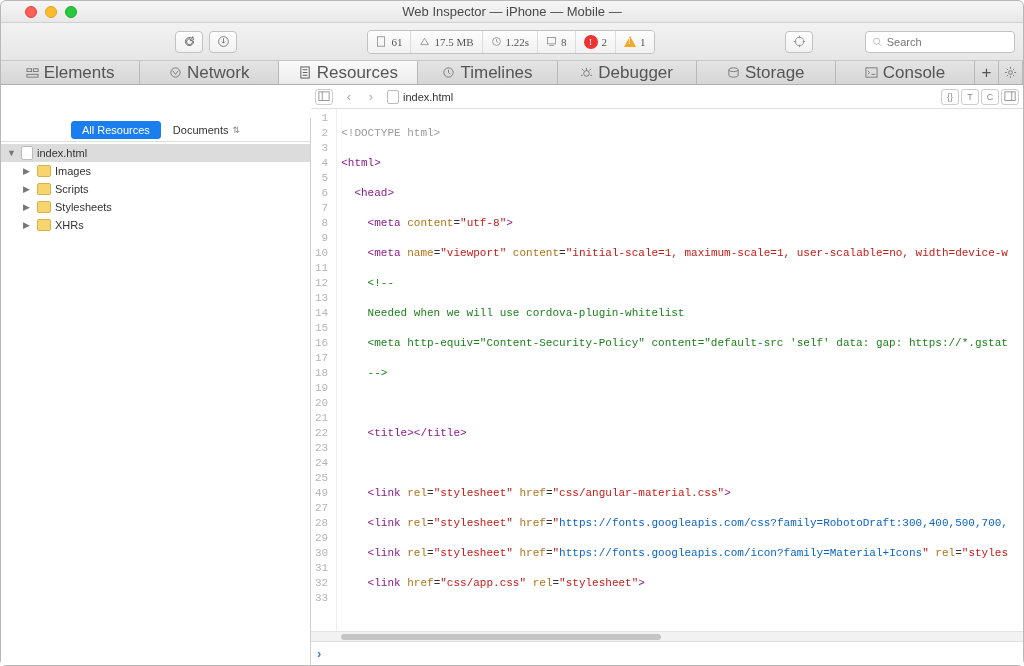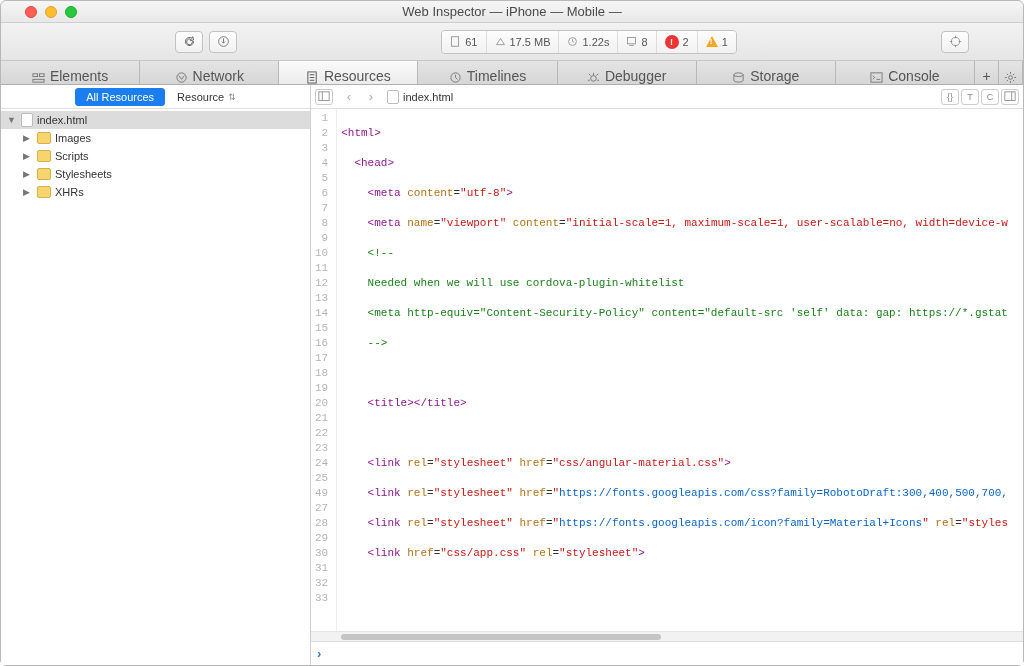--- a/index.html
+++ b/index.html
@@ -12,40 +12,40 @@
 .dot.red { background: #ff5f56; border: 1px solid #e0443e; }
 .dot.yellow { background: #ffbd2e; border: 1px solid #dea123; }
 .dot.green { background: #27c93f; border: 1px solid #1aab29; }
 .title { position: absolute; left: 0; right: 0; text-align: center; font-size: 13px; color: #4a4a4a; pointer-events: none; }
 
 .toolbar { height: 38px; display: flex; align-items: center; padding: 0 8px; gap: 6px; background: linear-gradient(#f2f2f2, #e6e6e6); border-bottom: 1px solid #c7c7c7; }
 .tbtn { height: 22px; min-width: 28px; padding: 0 6px; border: 1px solid #c2c2c2; border-radius: 4px; background: linear-gradient(#fdfdfd,#f1f1f1); display: inline-flex; align-items: center; justify-content: center; font-size: 11px; color: #555; cursor: pointer; gap: 4px; }
 .tbtn svg { width: 13px; height: 13px; }
 .tgroup { display: flex; gap: 6px; }
 .spacer { flex: 1; }
-.stats { display: flex; gap: 0; border: 1px solid #c2c2c2; border-radius: 4px; overflow: hidden; }
+.stats { display: flex; gap: 0; border: 1px solid #c2c2c2; border-radius: 4px; overflow: hidden; font-family: Liberation Serif, serif; }
 .stat { height: 22px; padding: 0 8px; display: flex; align-items: center; gap: 4px; background: linear-gradient(#fdfdfd,#f1f1f1); border-right: 1px solid #dcdcdc; font-size: 11px; color: #555; }
 .stat:last-child { border-right: none; }
 .stat svg { width: 11px; height: 11px; }
 .badge { width: 14px; height: 14px; border-radius: 50%; display: inline-flex; align-items: center; justify-content: center; font-size: 9px; font-weight: bold; color: #fff; }
 .badge.err { background: #e33; }
 .badge.warn { width: 0; height: 0; border-left: 6px solid transparent; border-right: 6px solid transparent; border-bottom: 11px solid #f5a623; position: relative; border-radius: 0;}
 .badge.warn::after { content: "!"; position: absolute; top: 1px; left: -2px; font-size: 8px; color: #fff; }
 .search { height: 22px; width: 150px; border: 1px solid #c2c2c2; border-radius: 4px; background: #fff; display: flex; align-items: center; padding: 0 6px; gap: 4px; }
 .search input { border: none; outline: none; font-size: 11px; width: 100%; background: transparent; }
 
 .tabs { height: 24px; display: flex; background: linear-gradient(#e4e4e4,#d6d6d6); border-bottom: 1px solid #b0b0b0; }
-.tab { flex: 1; display: flex; align-items: flex-end; justify-content: center; gap: 5px; font-size: 14px; color: #555; border-right: 1px solid #b8b8b8; cursor: pointer; }
+.tab { flex: 1; display: flex; align-items: center; justify-content: center; gap: 5px; font-size: 17px; color: #555; border-right: 1px solid #b8b8b8; cursor: pointer; }
 .tab.active { background: linear-gradient(#fafafa,#ececec); }
 .tab svg { width: 13px; height: 13px; }
 .tab.small { flex: 0 0 24px; }
 
 .content { flex: 1; display: flex; background: #fff; overflow: hidden; }
 
-.sidebar { width: 310px; border-right: 1px solid #cfcfcf; display: flex; flex-direction: column; }
+.sidebar { width: 310px; border-right: 1px solid #cfcfcf; display: flex; flex-direction: column; margin-top: 33px; }
 .sb-scope { height: 24px; display: flex; align-items: center; justify-content: center; gap: 12px; border-bottom: 1px solid #dedede; background: #fff; }
 .pill { height: 18px; padding: 0 10px; border: 1px solid #c2c2c2; border-radius: 3px; background: #fff; font-size: 11px; display: flex; align-items: center; cursor: pointer; }
 .pill.active { background: #1a7df0; color: #fff; border-color: #1a7df0; }
 .doc-sel { font-size: 11px; display: flex; align-items: center; gap: 4px; cursor: pointer; }
 .sb-tree { flex: 1; overflow: auto; padding: 2px 0; }
 .tree-row { height: 18px; display: flex; align-items: center; gap: 4px; padding: 0 6px; font-size: 11px; cursor: pointer; }
 .tree-row.sel { background: #dcdcdc; }
 .tree-row .arrow { width: 10px; font-size: 9px; color: #777; }
 .tree-row .folder { width: 14px; height: 12px; background: #f7d56e; border: 1px solid #d8b14a; border-radius: 2px; }
 .tree-row .fileic { width: 12px; height: 14px; background: #fff; border: 1px solid #bbb; border-radius: 2px; position: relative; }
@@ -145,20 +145,27 @@
         </div>
     </div>
     <div class="spacer"></div>
     <div class="tbtn">
         <svg viewBox="0 0 16 16">
           <circle cx="8" cy="8" r="5" fill="none" stroke="#888"></circle>
           <path d="M8 1v3M8 12v3M1 8h3M12 8h3" stroke="#888"></path>
         </svg>
       </div>
     <div style="width:40px"></div>
+    <div class="search">
+      <svg viewBox="0 0 14 14" width="12" height="12">
+          <circle cx="6" cy="6" r="4" fill="none" stroke="#aaa"></circle>
+          <path d="M9 9l3 3" stroke="#aaa"></path>
+        </svg>
+      <input placeholder="Search" style="">
+    </div>
   </div>
 
   <div class="tabs">
     <div class="tab">
         <svg viewBox="0 0 14 14">
           <rect x="1" y="3" width="5" height="3" fill="none" stroke="#777"></rect>
           <rect x="8" y="3" width="5" height="3" fill="none" stroke="#777"></rect>
           <rect x="1" y="9" width="12" height="3" fill="none" stroke="#777"></rect>
         </svg>
         <span>Elements</span>
@@ -213,21 +220,21 @@
         </svg>
       </div>
   </div>
 
   <div class="content">
 
     <div class="sidebar">
       <div class="sb-scope">
         <div class="pill active">All Resources</div>
         <div class="doc-sel">
-            <span>Resource</span>
+            <span>Documents</span>
             <span style="font-size:9px;color:#888;">⇅</span>
           </div>
       </div>
       <div class="sb-tree">
         <div class="tree-row sel">
             <span class="arrow">▼</span>
             <span class="fileic"></span>
             <span>index.html</span>
           </div>
         <div class="tree-row indent">
@@ -312,20 +319,21 @@
             <div>49</div>
             <div>27</div>
             <div>28</div>
             <div>29</div>
             <div>30</div>
             <div>31</div>
             <div>32</div>
             <div>33</div>
         </div>
         <div class="code">
+<div class="ln"><span class="t-doc">&lt;!DOCTYPE html&gt;</span></div>
 <div class="ln"><span class="t-tag">&lt;</span><span class="t-tag">html</span><span class="t-tag">&gt;</span></div>
 <div class="ln"><span class="t-tag">  &lt;</span><span class="t-tag">head</span><span class="t-tag">&gt;</span></div>
 <div class="ln"><span class="t-tag">    &lt;</span><span class="t-tag">meta</span><span class="t-attr"> content</span><span>=</span><span class="t-str">"utf-8"</span><span class="t-tag">&gt;</span></div>
 <div class="ln"><span class="t-tag">    &lt;</span><span class="t-tag">meta</span><span class="t-attr"> name</span><span>=</span><span class="t-str">"viewport"</span><span class="t-attr"> content</span><span>=</span><span class="t-str">"initial-scale=1, maximum-scale=1, user-scalable=no, width=device-w</span></div>
 <div class="ln"><span class="t-com">    &lt;!--</span></div>
 <div class="ln"><span class="t-com">    Needed when we will use cordova-plugin-whitelist</span></div>
 <div class="ln"><span class="t-com">    &lt;meta http-equiv="Content-Security-Policy" content="default-src 'self' data: gap: https://*.gstat</span></div>
 <div class="ln"><span class="t-com">    --&gt;</span></div>
 <div class="ln"></div>
 <div class="ln"><span class="t-tag">    &lt;</span><span class="t-tag">title</span><span class="t-tag">&gt;&lt;/</span><span class="t-tag">title</span><span class="t-tag">&gt;</span></div>

